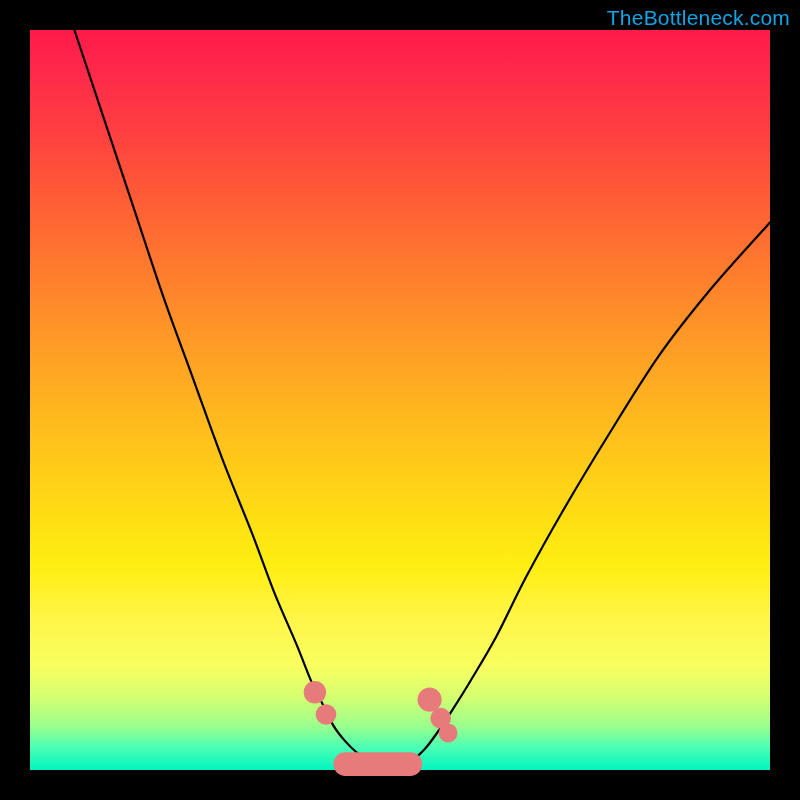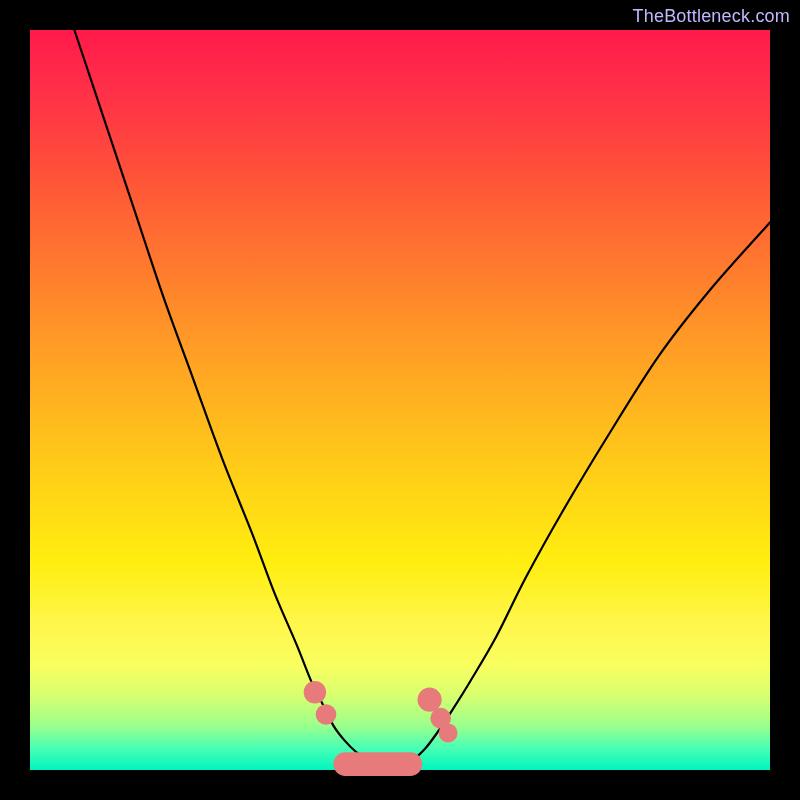--- a/index.html
+++ b/index.html
@@ -40,22 +40,22 @@
       #f8ff60 86%,
       #d6ff70 90%,
       #9cff8c 94%,
       #4affb4 97%,
       #00f5c0 100%);
   }
   .watermark {
     position: absolute;
     top: 6px;
     right: 10px;
-    color: #c4b5fd;
-    font-size: 18px;
+    color: #0ea5e9;
+    font-size: 21px;
     font-weight: 500;
     letter-spacing: 0.2px;
     user-select: none;
   }
   svg.curves {
     position: absolute;
     left: 0;
     top: 0;
     width: 740px;
     height: 740px;

